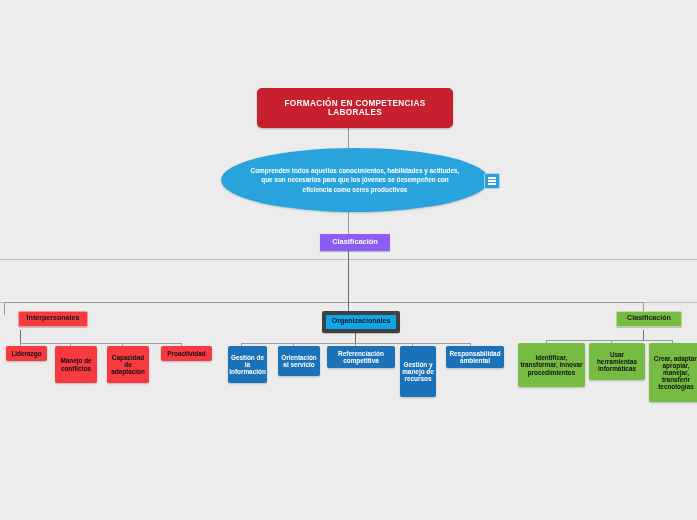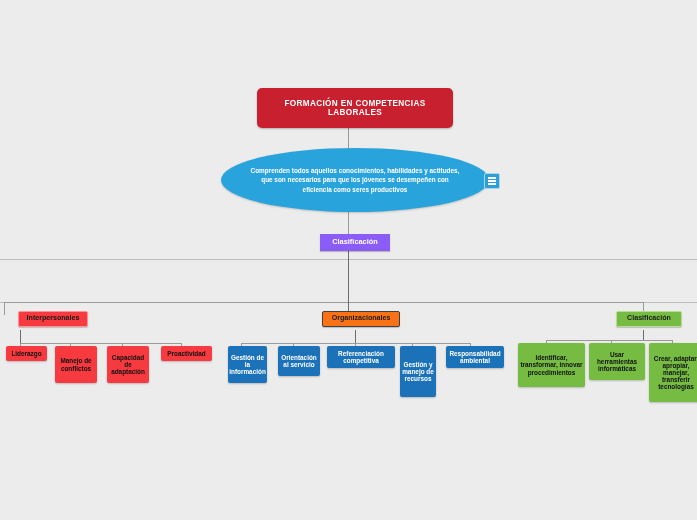--- a/index.html
+++ b/index.html
@@ -126,21 +126,21 @@
   
   .cat {
     height: 15px;
     font-size: 7.1px;
     color: #1a1a1a;
     border-radius: 2px;
     padding: 7px 5px;
     box-shadow: 0 1px 1px rgba(0,0,0,.2);
   }
   .cat-red   { background: #f73940; border: 1px solid #fb9397; }
-  .cat-blue  { background: #f97316; border: 1px solid #404040; }
+  .cat-blue  { background: #0ea5e9; border: 4px solid #404040; }
   .cat-green { background: #76bc43; border: 1px solid #b7dc96; }
 
   
   .leaf {
     font-size: 6.4px;
     color: #111111;
     border-radius: 2px;
     padding: 2px 2px;
     box-shadow: 0 1px 2px rgba(0,0,0,.22);
   }

